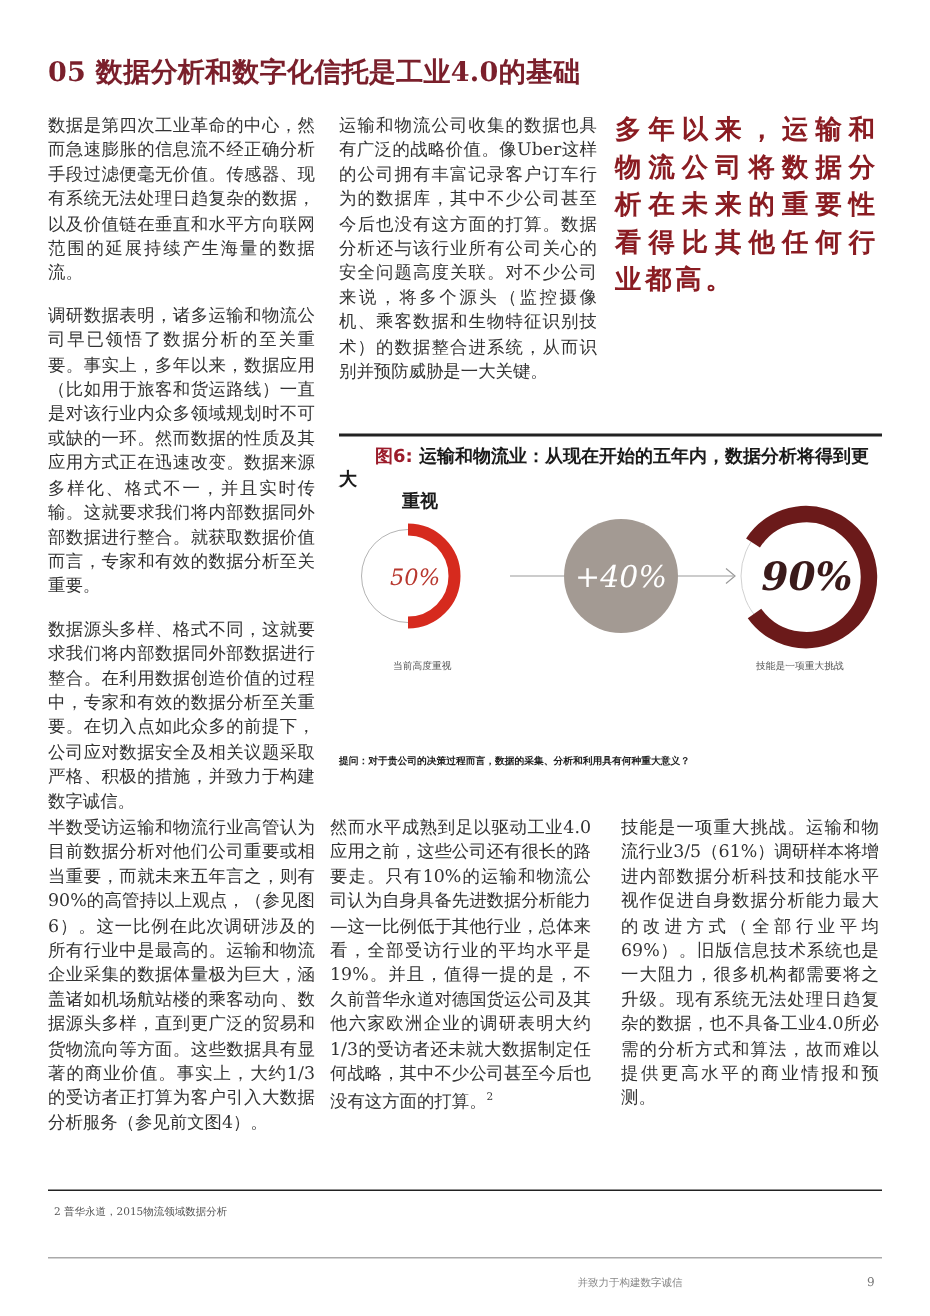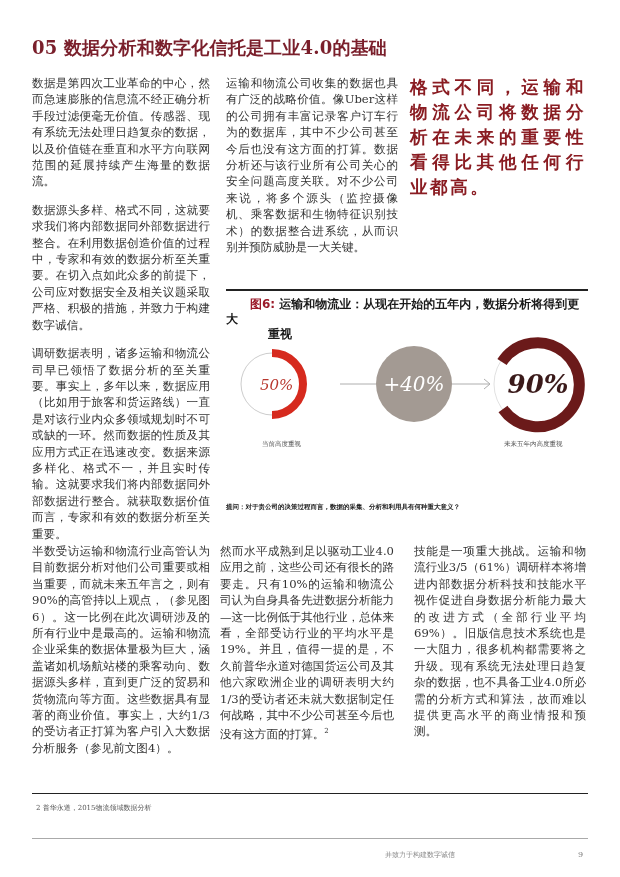--- a/index.html
+++ b/index.html
@@ -31,30 +31,30 @@
     .page-num { position: absolute; left: 578px; top: 850px; font-size: 8px; color: #777; }
     sup { font-size: 7px; }
   </style>
 </head>
 <body>
 
 <div class="title">05  数据分析和数字化信托是工业4.0的基础</div>
 
 <div class="col c1">
   <p>数据是第四次工业革命的中心，然而急速膨胀的信息流不经正确分析手段过滤便毫无价值。传感器、现有系统无法处理日趋复杂的数据，以及价值链在垂直和水平方向联网范围的延展持续产生海量的数据流。</p>
+  <p>调研数据表明，诸多运输和物流公司早已领悟了数据分析的至关重要。事实上，多年以来，数据应用（比如用于旅客和货运路线）一直是对该行业内众多领域规划时不可或缺的一环。然而数据的性质及其应用方式正在迅速改变。数据来源多样化、格式不一，并且实时传输。这就要求我们将内部数据同外部数据进行整合。就获取数据价值而言，专家和有效的数据分析至关重要。</p>
   <p>数据源头多样、格式不同，这就要求我们将内部数据同外部数据进行整合。在利用数据创造价值的过程中，专家和有效的数据分析至关重要。在切入点如此众多的前提下，公司应对数据安全及相关议题采取严格、积极的措施，并致力于构建数字诚信。</p>
-  <p>调研数据表明，诸多运输和物流公司早已领悟了数据分析的至关重要。事实上，多年以来，数据应用（比如用于旅客和货运路线）一直是对该行业内众多领域规划时不可或缺的一环。然而数据的性质及其应用方式正在迅速改变。数据来源多样化、格式不一，并且实时传输。这就要求我们将内部数据同外部数据进行整合。就获取数据价值而言，专家和有效的数据分析至关重要。</p>
 </div>
 
 <div class="col c2">
   <p>运输和物流公司收集的数据也具有广泛的战略价值。像Uber这样的公司拥有丰富记录客户订车行为的数据库，其中不少公司甚至今后也没有这方面的打算。数据分析还与该行业所有公司关心的安全问题高度关联。对不少公司来说，将多个源头（监控摄像机、乘客数据和生物特征识别技术）的数据整合进系统，从而识别并预防威胁是一大关键。</p>
 </div>
 
 <div class="col c3">
-  <p class="callout">格式不同，运输和物流公司将数据分析在未来的重要性看得比其他任何行业都高。</p>
+  <p class="callout">多年以来，运输和物流公司将数据分析在未来的重要性看得比其他任何行业都高。</p>
 </div>
 
 <div class="rule" style="left:226px; top:289px; width:362px;"></div>
 
 <div class="fig-title">
   <span class="lbl">图6:</span>
   <span>运输和物流业：从现在开始的五年内，数据分析将得到更大</span>
   <span class="indent">重视</span>
 </div>
 
@@ -73,21 +73,21 @@
     <line x1="226" y1="54" x2="263" y2="54" stroke="#999" stroke-width="0.8"></line>
     <polyline points="258,49 264,54 258,59" fill="none" stroke="#999" stroke-width="0.8"></polyline>
 
     <circle cx="310" cy="54" r="42" fill="none" stroke="#cccccc" stroke-width="0.6"></circle>
     <path d="M 276 32 A 42 42 0 1 1 277 79" fill="none" stroke="#6b1a1a" stroke-width="11"></path>
     <text x="312" y="63" text-anchor="middle" font-family="DejaVu Serif, serif" font-style="italic" font-weight="bold" font-size="26" fill="#3a1a1a">90%</text>
   </svg>
 </div>
 
 <div class="fig-cap" style="left:262px; top:440px;">当前高度重视</div>
-<div class="fig-cap" style="left:504px; top:440px;">未来五年内高度重视</div>
+<div class="fig-cap" style="left:504px; top:440px;">技能是一项重大挑战</div>
 
 <div class="question">提问：对于贵公司的决策过程而言，数据的采集、分析和利用具有何种重大意义？</div>
 
 <div class="col c1 lower">
   <p>半数受访运输和物流行业高管认为目前数据分析对他们公司重要或相当重要，而就未来五年言之，则有90%的高管持以上观点，（参见图6）。这一比例在此次调研涉及的所有行业中是最高的。运输和物流企业采集的数据体量极为巨大，涵盖诸如机场航站楼的乘客动向、数据源头多样，直到更广泛的贸易和货物流向等方面。这些数据具有显著的商业价值。事实上，大约1/3的受访者正打算为客户引入大数据分析服务（参见前文图4）。</p>
 </div>
 
 <div class="col c2 lower" style="left:220px; width:174px;">
   <p><span>然而水平成熟到足以驱动工业4.0应用之前，这些公司还有很长的路要走。只有10%的运输和物流公司认为自身具备先进数据分析能力—这一比例低于其他行业，总体来看，全部受访行业的平均水平是19%。并且，值得一提的是，不久前普华永道对德国货运公司及其他六家欧洲企业的调研表明大约1/3的受访者还未就大数据制定任何战略，其中不少公司甚至今后也没有这方面的打算。</span><sup>2</sup></p>
 </div>

